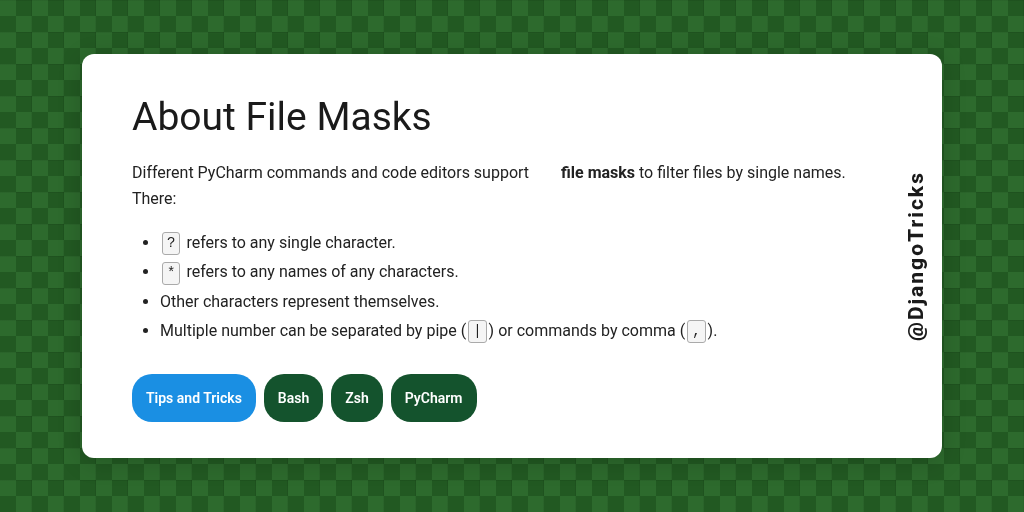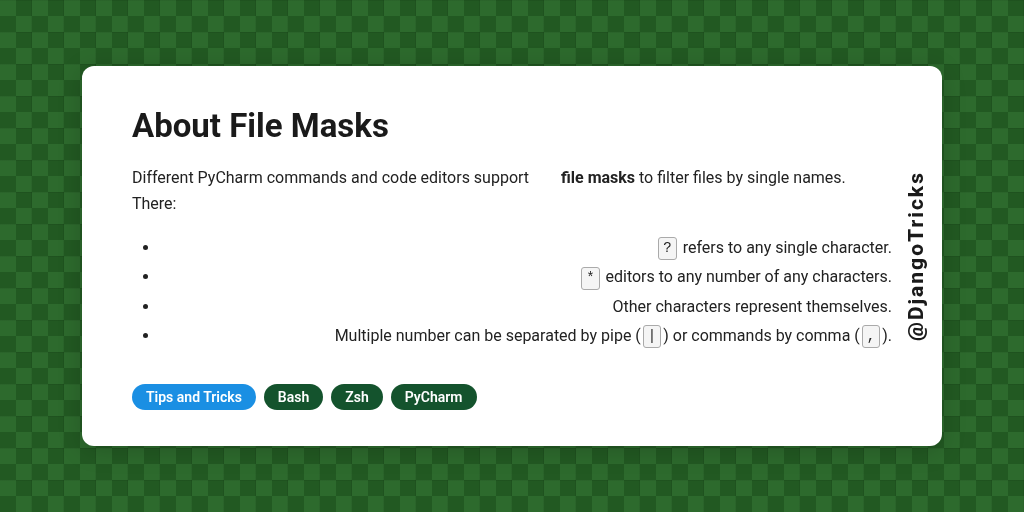--- a/index.html
+++ b/index.html
@@ -73,43 +73,42 @@
       text-orientation: mixed;
       transform: rotate(180deg);
       font-size: 21px;
       font-weight: 800;
       color: #1a1a1a;
       letter-spacing: 2px;
       white-space: nowrap;
     }
 
     h1 {
-      font-size: 33px;
-      font-weight: 700;
+      font-size: 39px;
+      font-weight: 400;
       color: #1a1a1a;
       margin-bottom: 20px;
     }
 
     .description {
       font-size: 16px;
       color: #222;
       line-height: 1.6;
       margin-bottom: 18px;
     }
 
     .description strong {
       font-weight: 700;
       margin-left: 28px;
     }
 
     ul {
       list-style: disc;
       padding-left: 28px;
       margin-bottom: 28px;
-      text-align: right;
     }
 
     ul li {
       font-size: 16px;
       color: #222;
       line-height: 1.7;
       margin-bottom: 2px;
     }
 
     .code-badge {
@@ -128,21 +127,21 @@
 
     .tags {
       display: flex;
       flex-wrap: wrap;
       gap: 8px;
       margin-top: auto;
     }
 
     .tag {
       display: inline-block;
-      padding: 5px 14px;
+      padding: 16px 14px;
       border-radius: 20px;
       font-size: 14px;
       font-weight: 600;
       color: #fff;
       cursor: pointer;
       text-align: center;
     }
 
     .tag-blue {
       background-color: #1a8fe3;
@@ -162,21 +161,21 @@
     <span>Different PyCharm commands and code editors support </span><strong>file masks</strong><span> to filter files by single names. There:</span>
   </p>
 
   <ul>
     <li>
       <span class="code-badge">?</span>
       <span> refers to any single character.</span>
     </li>
     <li>
       <span class="code-badge">*</span>
-      <span> editors to any number of any characters.</span>
+      <span> refers to any names of any characters.</span>
     </li>
     <li>
       <span>Other characters represent themselves.</span>
     </li>
     <li>
       <span>Multiple number can be separated by pipe (</span><span class="code-badge"> | </span><span>) or commands by comma (</span><span class="code-badge"> , </span><span>).</span>
     </li>
   </ul>
 
   <div class="tags">

